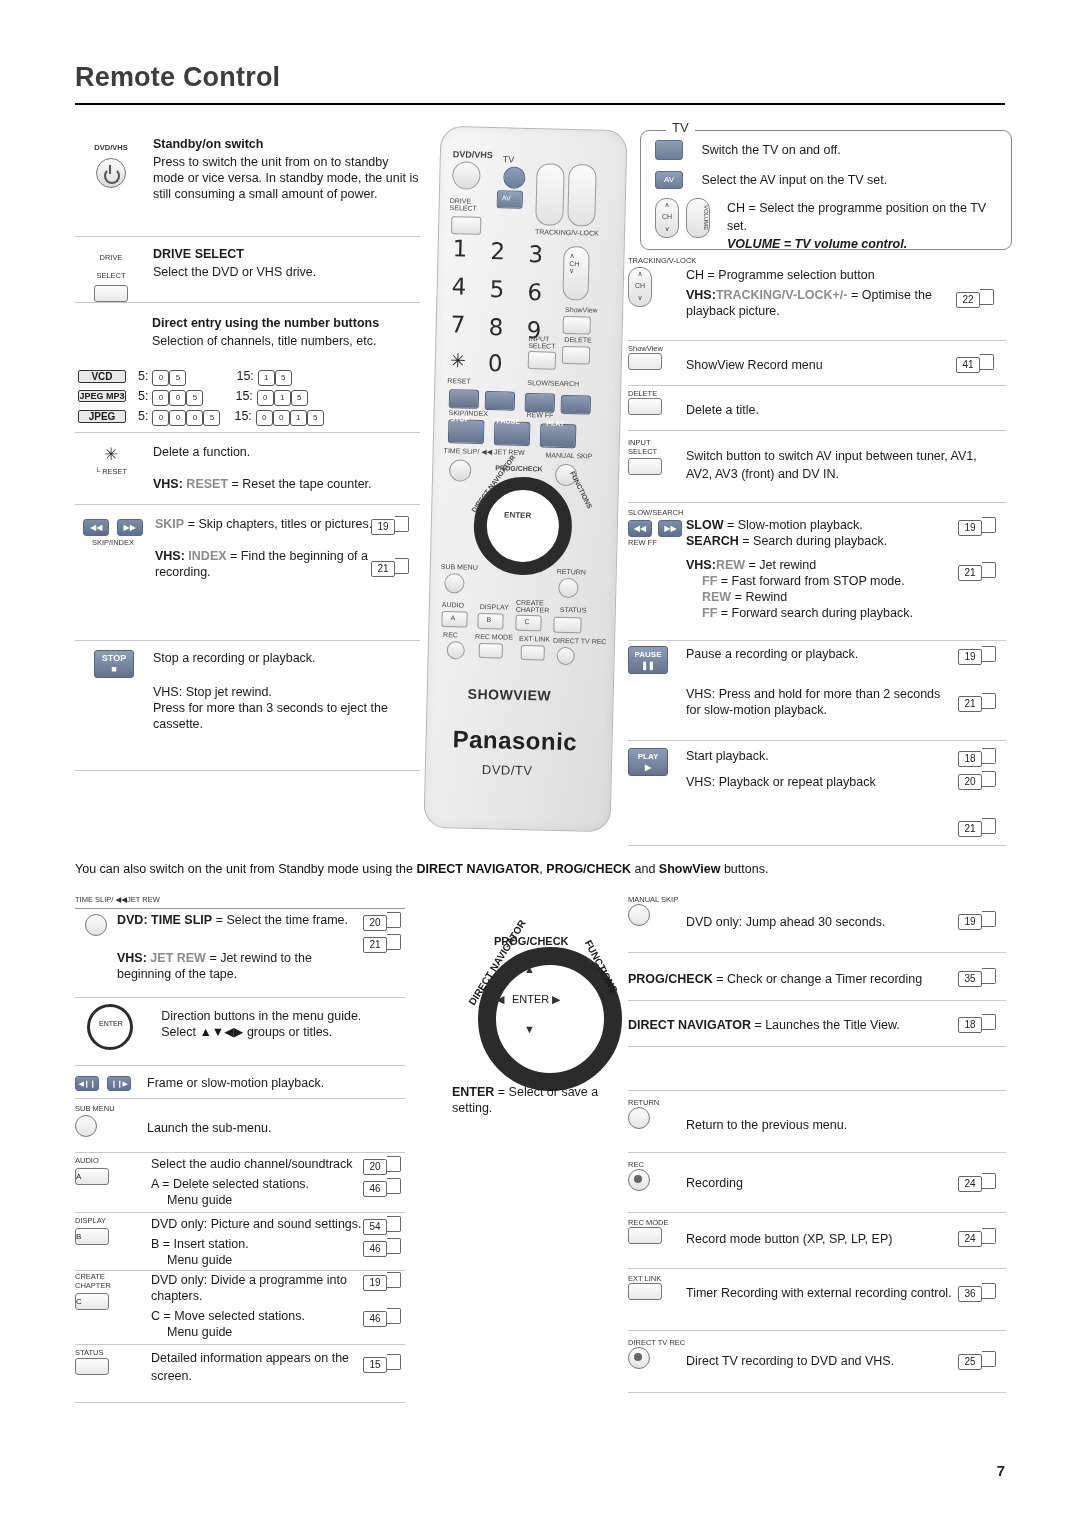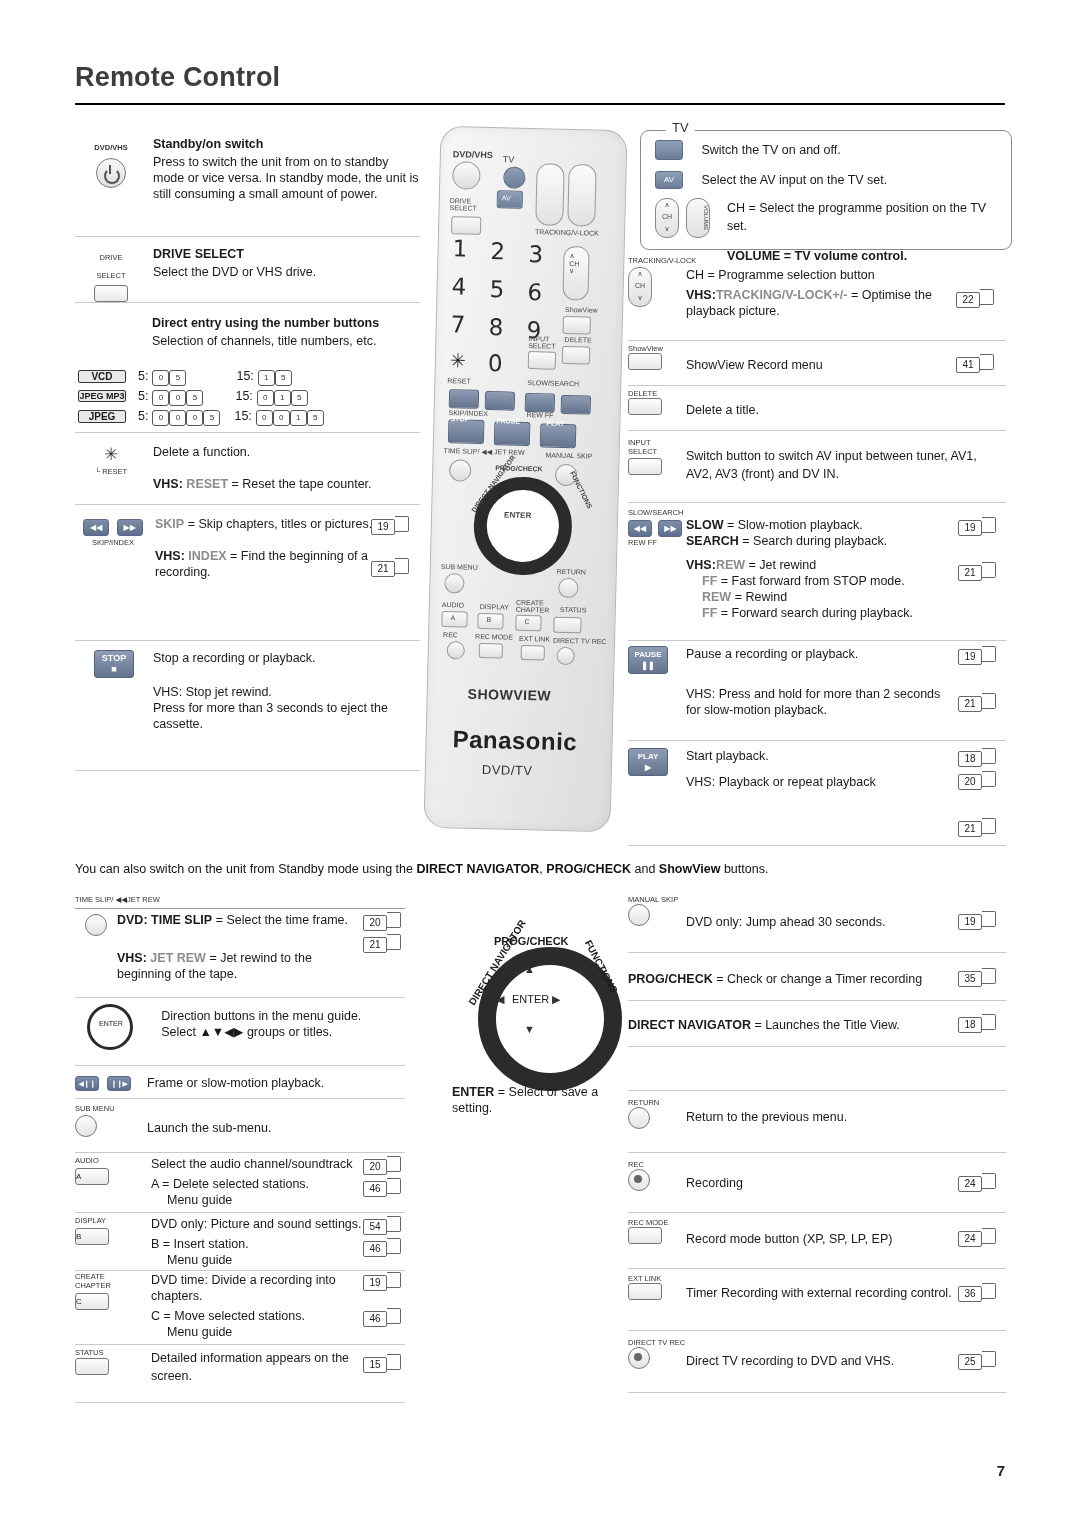--- a/index.html
+++ b/index.html
@@ -315,21 +315,21 @@
   </div>
   <div class="row" style="left:655px;top:170px;width:345px;">
     <span style="display:inline-block;width:26px;height:16px;border-radius:3px;background:linear-gradient(#8fa0b8,#6c7d99);border:1px solid #5d6c84;color:#fff;font-size:8px;text-align:center;line-height:16px;vertical-align:middle;">AV</span>
     <span class="txt" style="margin-left:14px;vertical-align:middle;">Select the AV input on the TV set.</span>
   </div>
   <div class="row" style="left:655px;top:198px;width:350px;">
     <span style="display:inline-block;width:22px;height:38px;border-radius:11px;border:1px solid #888;background:linear-gradient(#fafafa,#e0e0e0);font-size:7px;text-align:center;line-height:12px;vertical-align:top;color:#444;">∧<br>CH<br>∨</span>
     <span style="display:inline-block;width:22px;height:38px;border-radius:11px;border:1px solid #888;background:linear-gradient(#fafafa,#e0e0e0);font-size:6px;text-align:center;vertical-align:top;margin-left:3px;color:#444;writing-mode:vertical-rl;">VOLUME</span>
     <span style="display:inline-block;vertical-align:top;margin-left:12px;width:275px;">
       <span class="txt">CH = Select the programme position on the TV set.</span>
-      <span class="txt bold" style="display:block;margin-top:14px;">VOLUME = TV volume control.</span>
+      <span class="txt bold" style="display:block;margin-top:2px;font-style:italic;">VOLUME = TV volume control.</span>
     </span>
   </div>
 
   <div class="row" style="left:628px;top:256px;width:378px;">
     <div class="tiny" style="margin-bottom:2px;">TRACKING/V-LOCK</div>
     <div style="display:flex;">
       <div style="width:58px;">
         <span style="display:inline-block;width:22px;height:38px;border-radius:11px;border:1px solid #888;background:linear-gradient(#fafafa,#e0e0e0);font-size:7px;text-align:center;line-height:12px;color:#444;">∧<br>CH<br>∨</span>
       </div>
       <div style="width:270px;">
@@ -531,21 +531,21 @@
   <div class="hr" style="left:75px;top:1270px;width:330px;"></div>
 
   <div class="row" style="left:75px;top:1272px;width:330px;">
     <div style="display:flex;">
       <div style="width:76px;">
         <div class="tiny" style="white-space:pre-line;line-height:9px;">CREATE
 CHAPTER</div>
         <span class="sqbtn" style="margin-top:1px;font-size:8px;line-height:15px;">C</span>
       </div>
       <div style="width:212px;">
-        <div class="txt">DVD time: Divide a recording into chapters.</div>
+        <div class="txt">DVD only: Divide a programme into chapters.</div>
         <div class="txt" style="margin-top:4px;">C = Move selected stations.</div>
         <div class="txt" style="margin-left:16px;">Menu guide</div>
       </div>
     </div>
     <span class="pagewrap" style="position:absolute;left:288px;top:0;"><span class="pagenum">19</span><span class="tail"></span></span>
     <span class="pagewrap" style="position:absolute;left:288px;top:36px;"><span class="pagenum">46</span><span class="tail"></span></span>
   </div>
   <div class="hr" style="left:75px;top:1344px;width:330px;"></div>
 
   <div class="row" style="left:75px;top:1348px;width:330px;">
@@ -598,21 +598,21 @@
       <div style="width:330px;"><span class="txt bold">DIRECT NAVIGATOR</span><span class="txt"> = Launches the Title View.</span></div>
       <div style="width:48px;"><span class="pagewrap"><span class="pagenum">18</span><span class="tail"></span></span></div>
     </div>
   </div>
   <div class="hr" style="left:628px;top:1046px;width:378px;"></div>
 
   <div class="hr" style="left:628px;top:1090px;width:378px;"></div>
 
   <div class="row" style="left:628px;top:1098px;width:378px;">
     <div class="tiny">RETURN</div>
-    <div style="display:flex;align-items:flex-start;">
+    <div style="display:flex;align-items:flex-end;">
       <div style="width:58px;"><span class="rbtn small"></span></div>
       <div style="width:272px;"><span class="txt">Return to the previous menu.</span></div>
     </div>
   </div>
   <div class="hr" style="left:628px;top:1152px;width:378px;"></div>
 
   <div class="row" style="left:628px;top:1160px;width:378px;">
     <div class="tiny">REC</div>
     <div style="display:flex;align-items:center;">
       <div style="width:58px;"><span class="rbtn small" style="position:relative;"><span style="position:absolute;left:5px;top:5px;width:8px;height:8px;border-radius:50%;background:#666;"></span></span></div>

